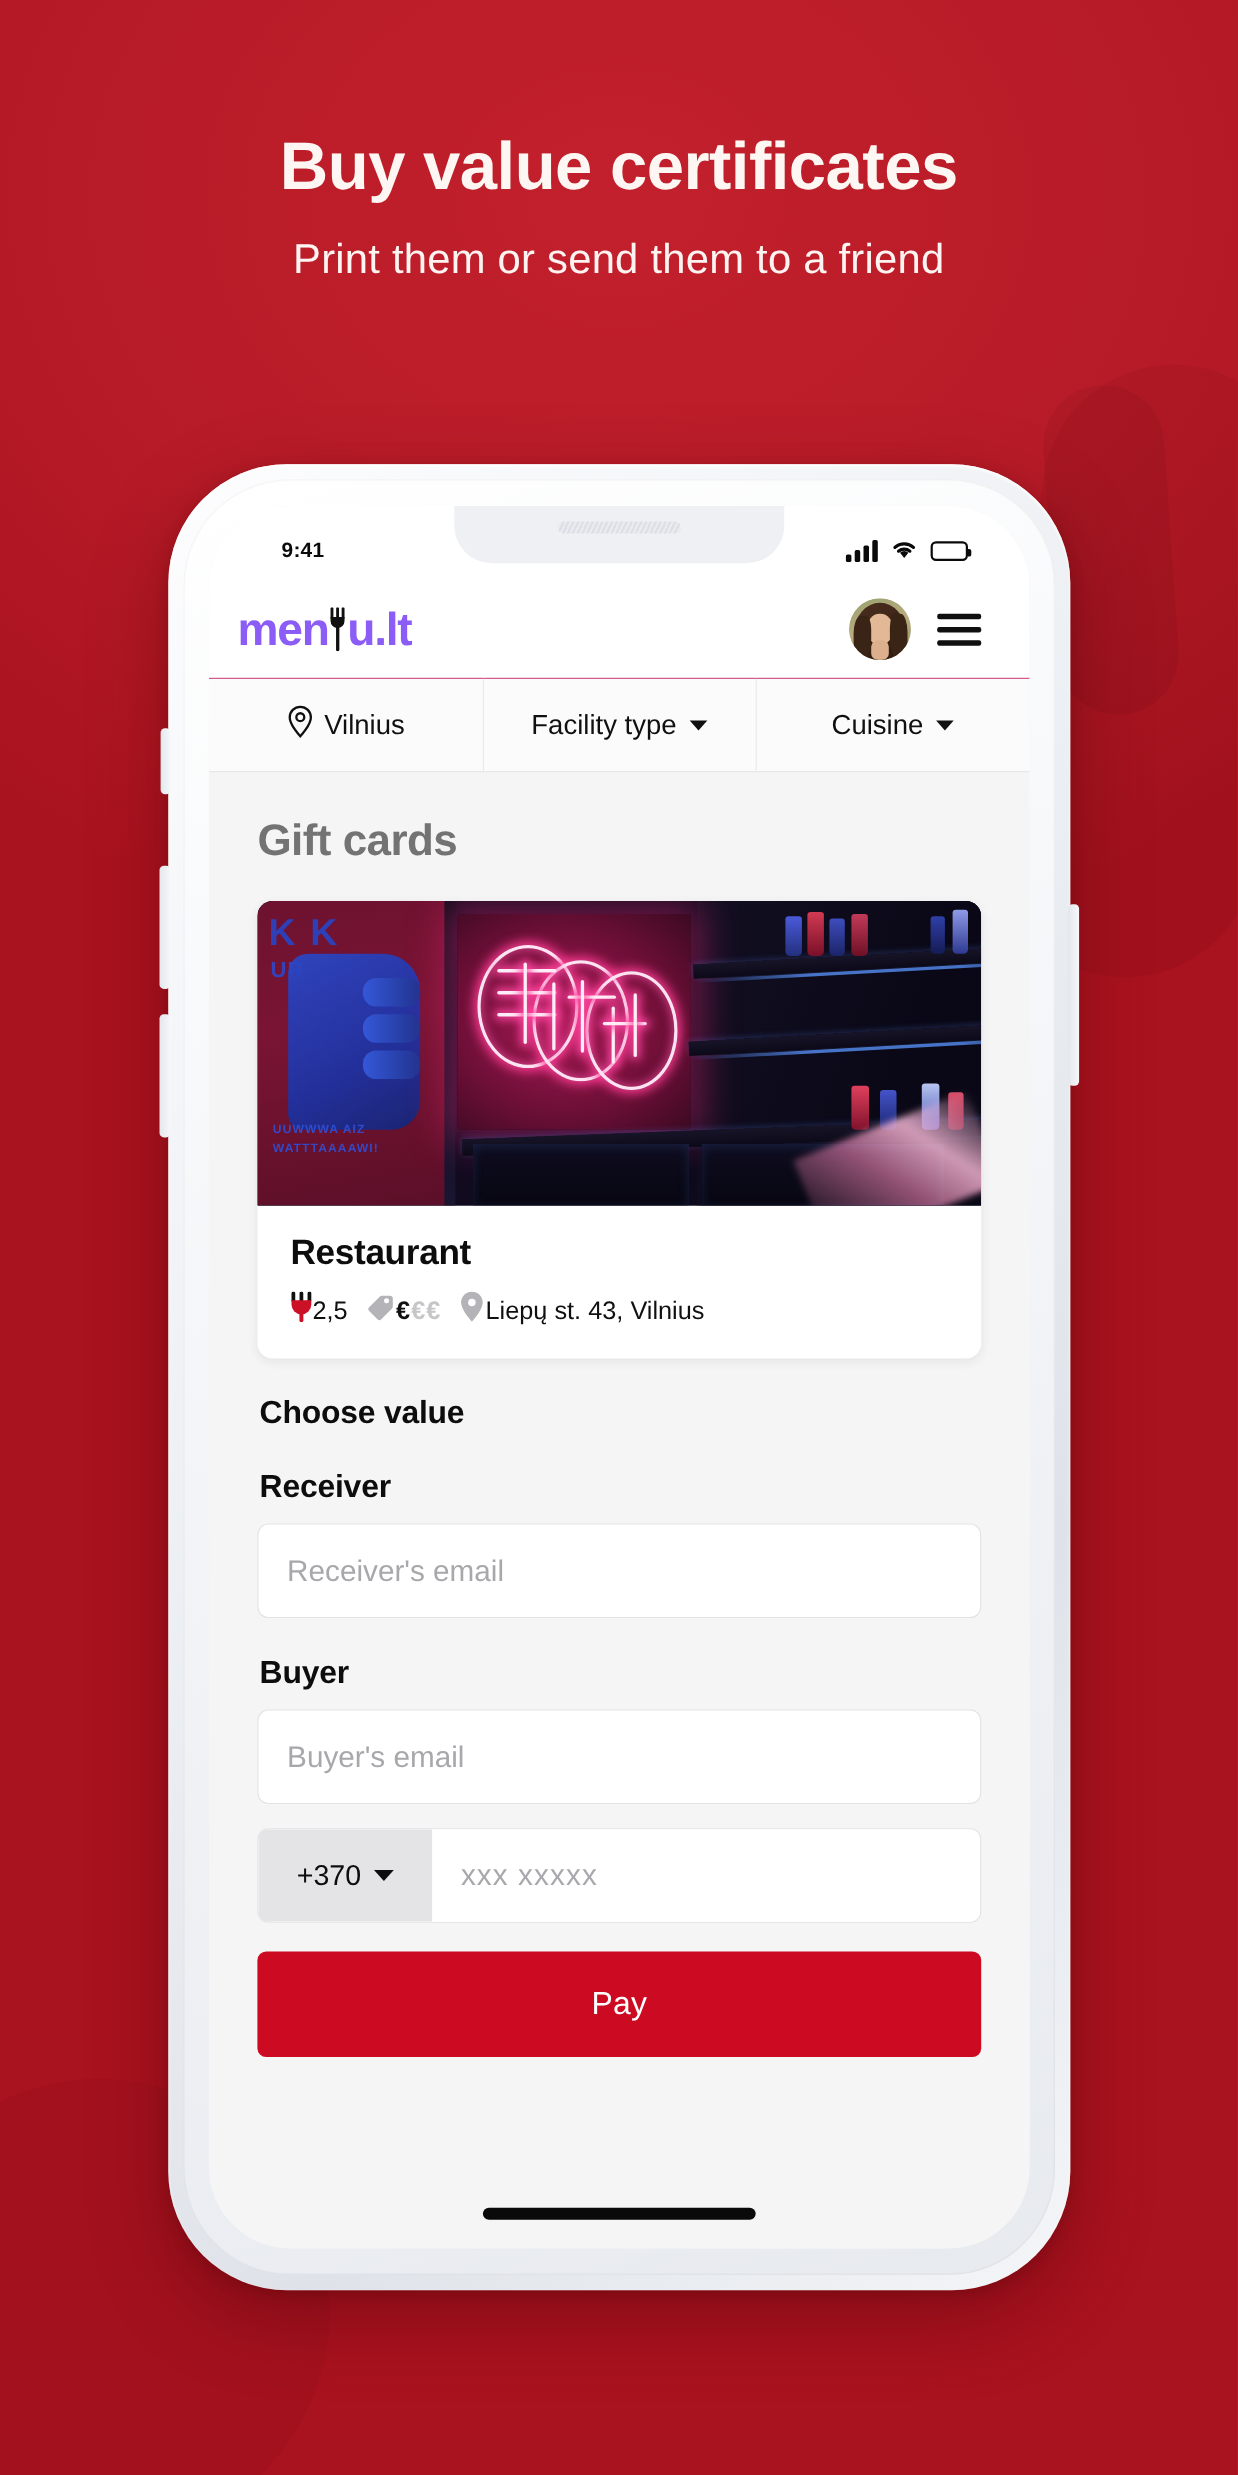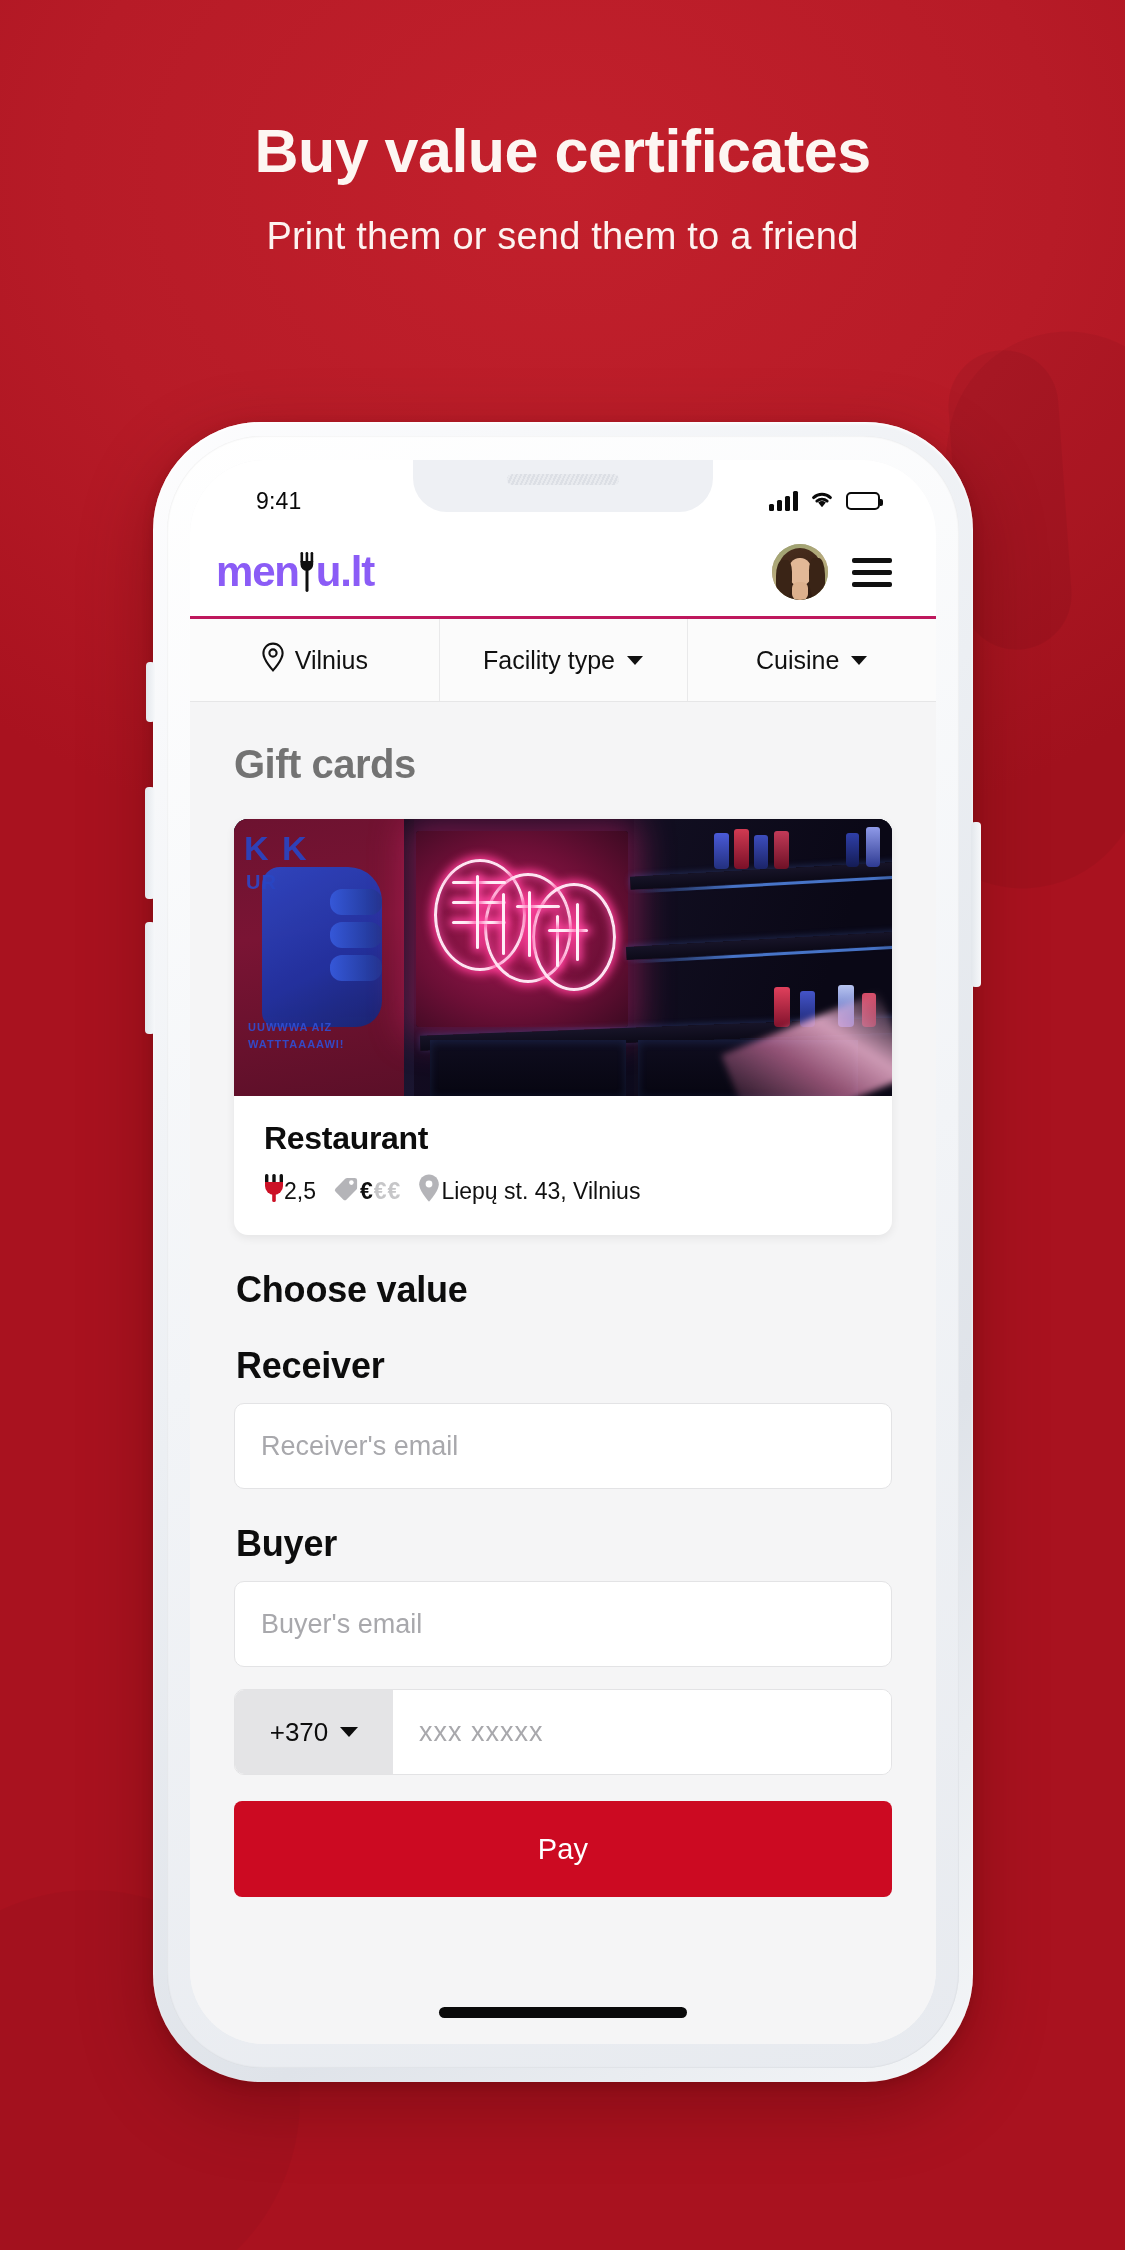--- a/index.html
+++ b/index.html
@@ -164,22 +164,22 @@
     width: 100%;
     height: 68px;
     display: flex;
     align-items: center;
     justify-content: space-between;
     padding: 14px 56px 0 66px;
     z-index: 25;
     background: #ffffff;
   }
   #status-time {
-    font-size: 23px;
-    font-weight: 400;
+    font-size: 19px;
+    font-weight: 700;
     color: #0a0a0a;
     letter-spacing: 0.2px;
   }
   #status-icons {
     display: flex;
     align-items: center;
     gap: 11px;
   }
   .sig-bars { display: flex; align-items: flex-end; gap: 3px; height: 20px; }
   .sig-bars i { width: 5px; background: #0a0a0a; border-radius: 1.5px; display:block; }
@@ -259,21 +259,21 @@
   #hamburger { width: 40px; display:flex; flex-direction:column; gap:7px; flex:none; }
   #hamburger span { display:block; height:5px; background:#101010; border-radius:2px; }
 
   
   #filter-bar {
     position: absolute;
     top: 156px; left: 0;
     width: 100%;
     height: 86px;
     background: #fbfbfb;
-    border-top: 3px solid #be185d;
+    border-top: 1px solid #be185d;
     border-bottom: 1px solid #e6e6e7;
     display: flex;
     z-index: 18;
   }
   .filter-cell {
     flex: 1;
     display: flex;
     align-items: center;
     justify-content: center;
     gap: 10px;
@@ -432,21 +432,21 @@
   .meta-item { display:flex; align-items:center; gap: 0; }
   #meta-rating-value { font-weight: 500; }
   .price-marks { letter-spacing: 1px; font-weight: 600; }
   .price-marks .on  { color:#101010; }
   .price-marks .off { color:#c6c6c8; }
   #meta-address { white-space: nowrap; }
 
   
   #form-area { padding: 0 44px; }
   .form-label {
-    font-size: 36px;
+    font-size: 29px;
     font-weight: 700;
     color: #0d0d0d;
     margin: 34px 0 16px 2px;
     letter-spacing: -0.2px;
   }
   .field-row { display: flex; gap: 12px; }
   .select-box {
     background:#ffffff;
     border:1px solid #e3e3e5;
     border-radius: 10px;

